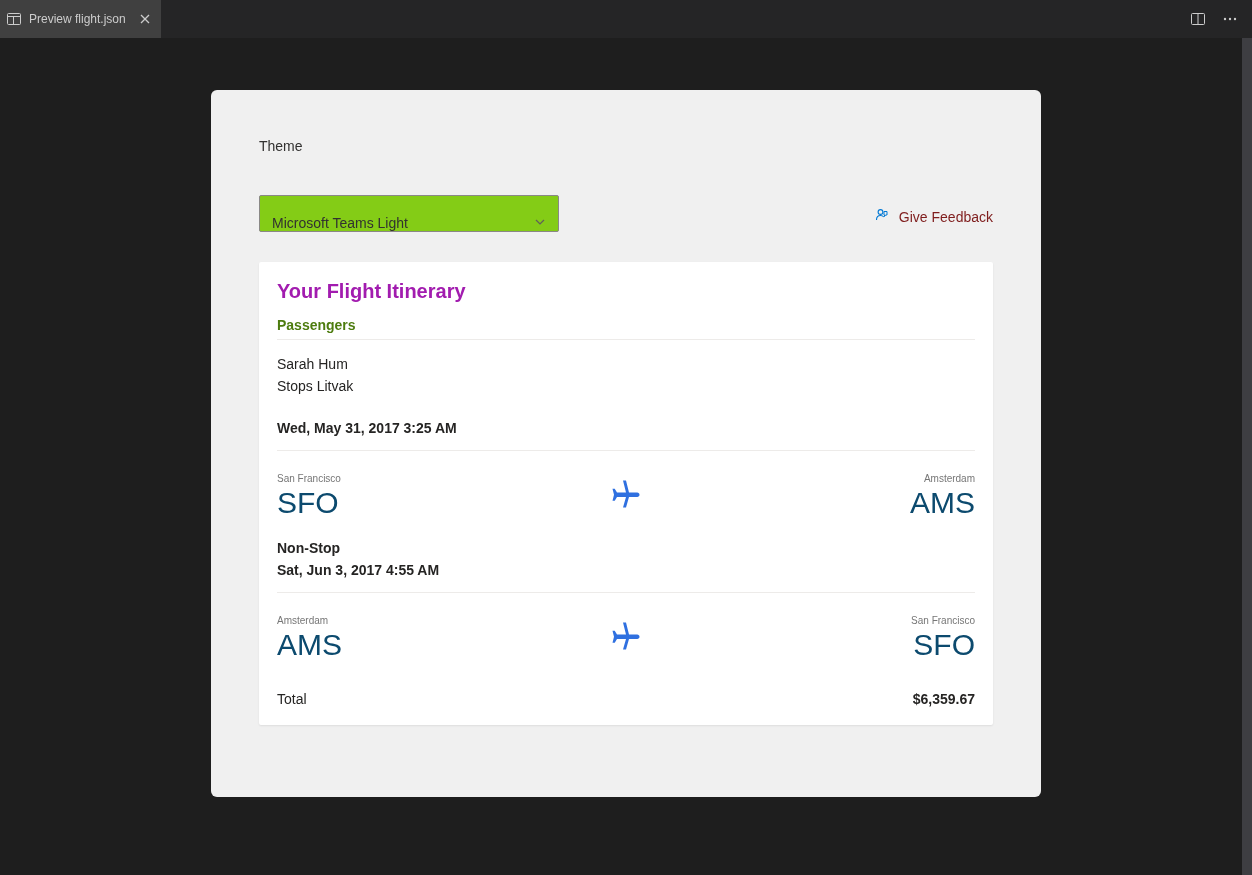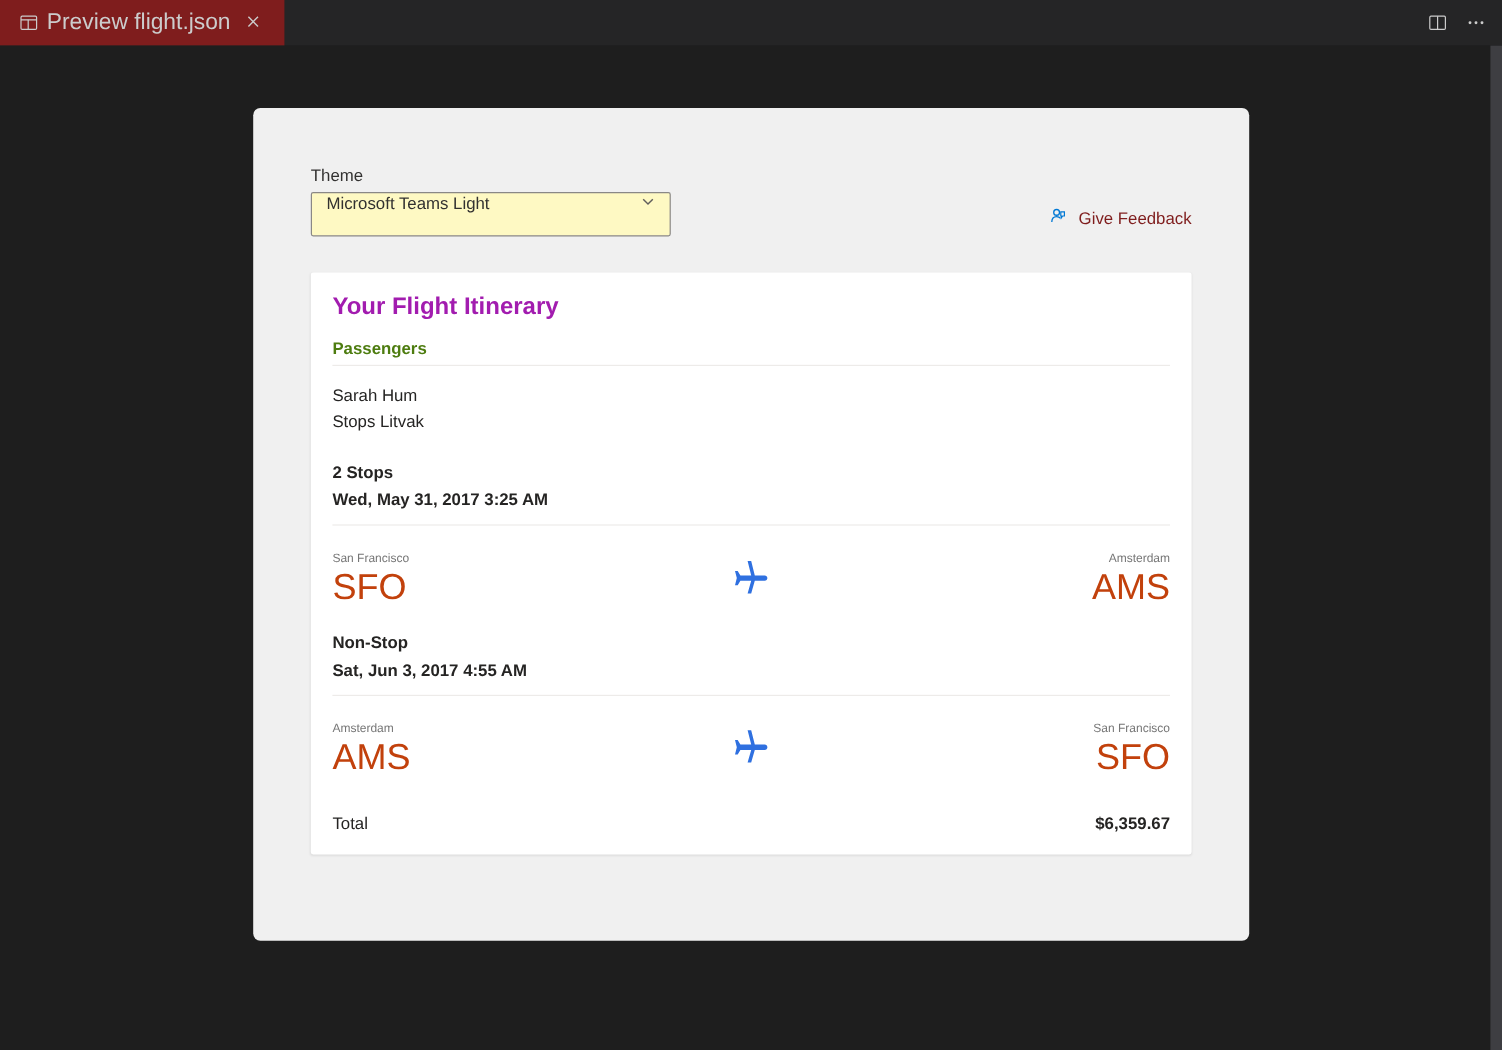--- a/index.html
+++ b/index.html
@@ -15,27 +15,27 @@
       overflow: hidden;
     }
     .tab-bar {
       background: #252526;
       height: 38px;
       display: flex;
       justify-content: space-between;
       align-items: center;
     }
     .tab {
-      background: #7f1d1d;
+      background: #404040;
       color: #cccccc;
       display: flex;
       align-items: center;
-      padding: 0 16px;
+      padding: 0 6px;
       height: 100%;
-      font-size: 19px;
+      font-size: 12px;
       gap: 7px;
     }
     .tab-icon {
       display: flex;
       align-items: center;
     }
     .tab-close {
       color: #cccccc;
       font-size: 15px;
       cursor: pointer;
@@ -85,34 +85,35 @@
     }
     .panel-header {
       display: flex;
       justify-content: space-between;
       align-items: flex-end;
       margin-bottom: 30px;
     }
     .theme-section {
       display: flex;
       flex-direction: column;
+      gap: 35px;
     }
     .theme-label {
       color: #323130;
       font-size: 14px;
       margin-bottom: 6px;
     }
     .theme-dropdown {
       width: 300px;
       height: 37px;
-      background: #fef9c3;
+      background: #84cc16;
       border: 1px solid #8a8886;
       border-radius: 2px;
       display: flex;
-      align-items: flex-start;
+      align-items: flex-end;
       justify-content: space-between;
       padding: 0 12px;
       cursor: pointer;
       font-size: 14px;
       color: #323130;
     }
     .chevron-icon {
       color: #605e5c;
     }
     .feedback-link {
@@ -173,21 +174,21 @@
       padding: 0 12px;
     }
     .city-name {
       font-size: 10px;
       color: #767676;
       margin-bottom: 2px;
     }
     .airport-code {
       font-size: 30px;
       font-weight: 400;
-      color: #c2410c;
+      color: #0c4a6e;
       line-height: 1.1;
     }
     .plane-icon {
       color: #2f70e0;
     }
     .total-row {
       display: flex;
       justify-content: space-between;
       padding-top: 12px;
       font-size: 14px;
@@ -265,21 +266,20 @@
 
     <div class="card">
       <div class="card-title">Your Flight Itinerary</div>
       <div class="section-header">Passengers</div>
       <div class="passengers">
         <div>Sarah Hum</div>
         <div>Stops Litvak</div>
       </div>
 
       <div class="flight-header">
-        <div>2 Stops</div>
         <div>Wed, May 31, 2017 3:25 AM</div>
       </div>
       <div class="flight-leg">
         <div class="leg-col">
           <div class="city-name">San Francisco</div>
           <div class="airport-code">SFO</div>
         </div>
         <div class="leg-center">
           <span class="plane-icon">
             <svg width="36" height="36" viewBox="0 0 24 24" fill="#2f70e0">

